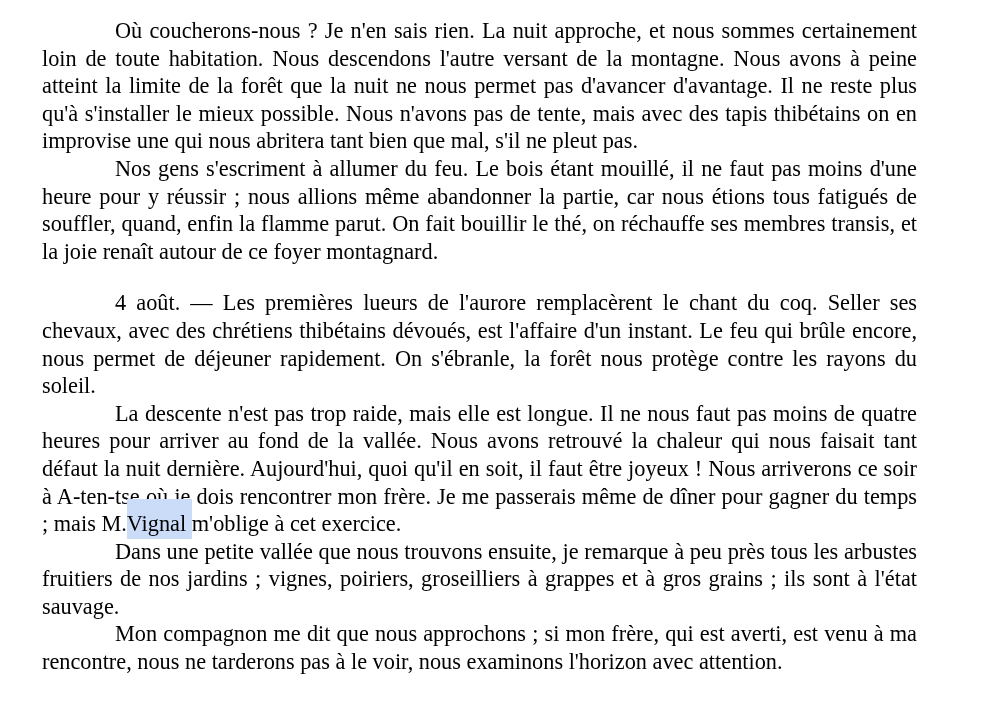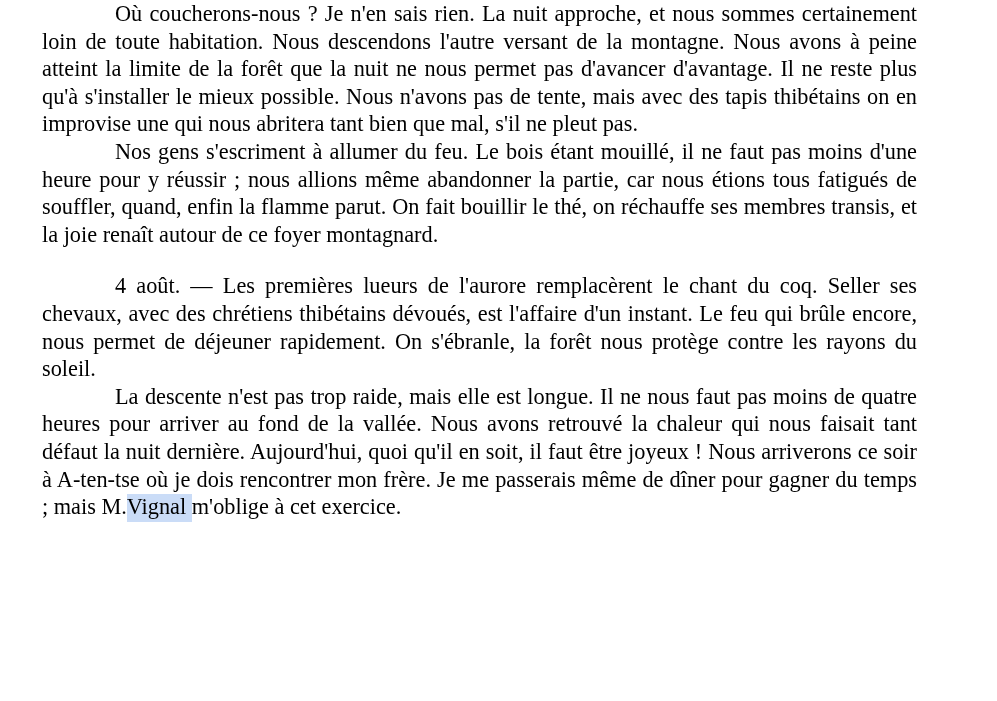--- a/index.html
+++ b/index.html
@@ -12,49 +12,51 @@
     margin: 0;
     padding: 0;
     width: 997px;
     height: 701px;
     background: var(--bg);
     overflow: hidden;
   }
   .page {
     position: absolute;
     left: 42px;
-    top: 0;
+    top: 17px;
     width: 875px;
   }
   p.para {
     margin: 0;
     padding: 0;
     color: var(--fg);
     font-family: "Liberation Serif", "DejaVu Serif", serif;
     font-size: 22.3px;
     line-height: 27.6px;
     text-align: justify;
     text-indent: 73px;
   }
   p.entry-gap {
     margin-top: 24px;
   }
   .italic {
   }
   .selection {
     background-color: var(--highlight);
-    padding: 0 0 3px 0;
+    padding: 12px 0 3px 0;
   }
 </style>
 </head>
 <body>
 
 <div class="page">
   <p class="para"><span>Où coucherons-nous ? Je n'en sais rien. La nuit approche, et nous sommes certainement loin de toute habitation. Nous descendons l'autre versant de la montagne. Nous avons à peine atteint la limite de la forêt que la nuit ne nous permet pas d'avancer d'avantage. Il ne reste plus qu'à s'installer le mieux possible. Nous n'avons pas de tente, mais avec des tapis thibétains on en improvise une qui nous abritera tant bien que mal, s'il ne pleut pas.</span></p>
 
   <p class="para"><span>Nos gens s'escriment à allumer du feu. Le bois étant mouillé, il ne faut pas moins d'une heure pour y réussir ; nous allions même abandonner la partie, car nous étions tous fatigués de souffler, quand, enfin la flamme parut. On fait bouillir le thé, on réchauffe ses membres transis, et la joie renaît autour de ce foyer montagnard.</span></p>
 
   <p class="para entry-gap"><span class="italic">4 août.</span><span> — Les premières lueurs de l'aurore remplacèrent le chant du coq. Seller ses chevaux, avec des chrétiens thibétains dévoués, est l'affaire d'un instant. Le feu qui brûle encore, nous permet de déjeuner rapidement. On s'ébranle, la forêt nous protège contre les rayons du soleil.</span></p>
 
   <p class="para"><span>La descente n'est pas trop raide, mais elle est longue. Il ne nous faut pas moins de quatre heures pour arriver au fond de la vallée. Nous avons retrouvé la chaleur qui nous faisait tant défaut la nuit dernière. Aujourd'hui, quoi qu'il en soit, il faut être joyeux ! Nous arriverons ce soir à A-ten-tse où je dois rencontrer mon frère. Je me passerais même de dîner pour gagner du temps ; mais M.</span><span class="selection">Vignal </span><span>m'oblige à cet exercice.</span></p>
 
+  <p class="para"><span>Dans une petite vallée que nous trouvons ensuite, je remarque à peu près tous les arbustes fruitiers de nos jardins ; vignes, poiriers, groseilliers à grappes et à gros grains ; ils sont à l'état sauvage.</span></p>
 
+  <p class="para"><span>Mon compagnon me dit que nous approchons ; si mon frère, qui est averti, est venu à ma rencontre, nous ne tarderons pas à le voir, nous examinons l'horizon avec attention.</span></p>
 </div>
 
 </body></html>

